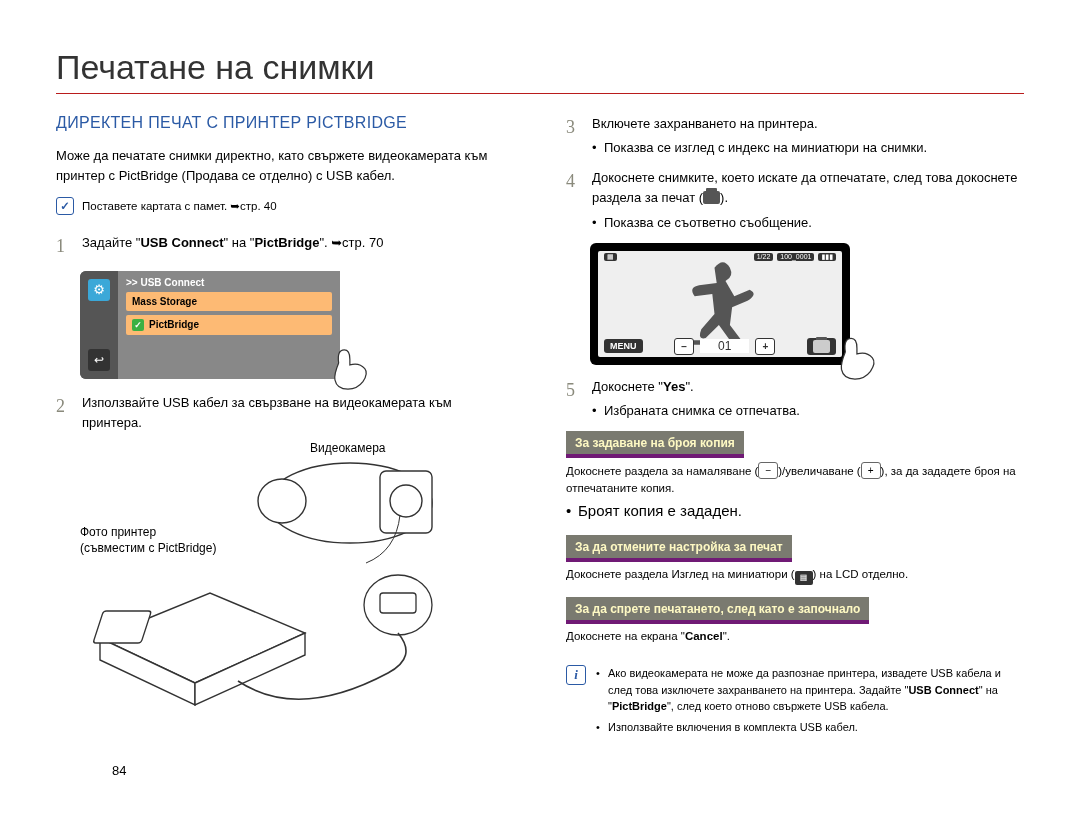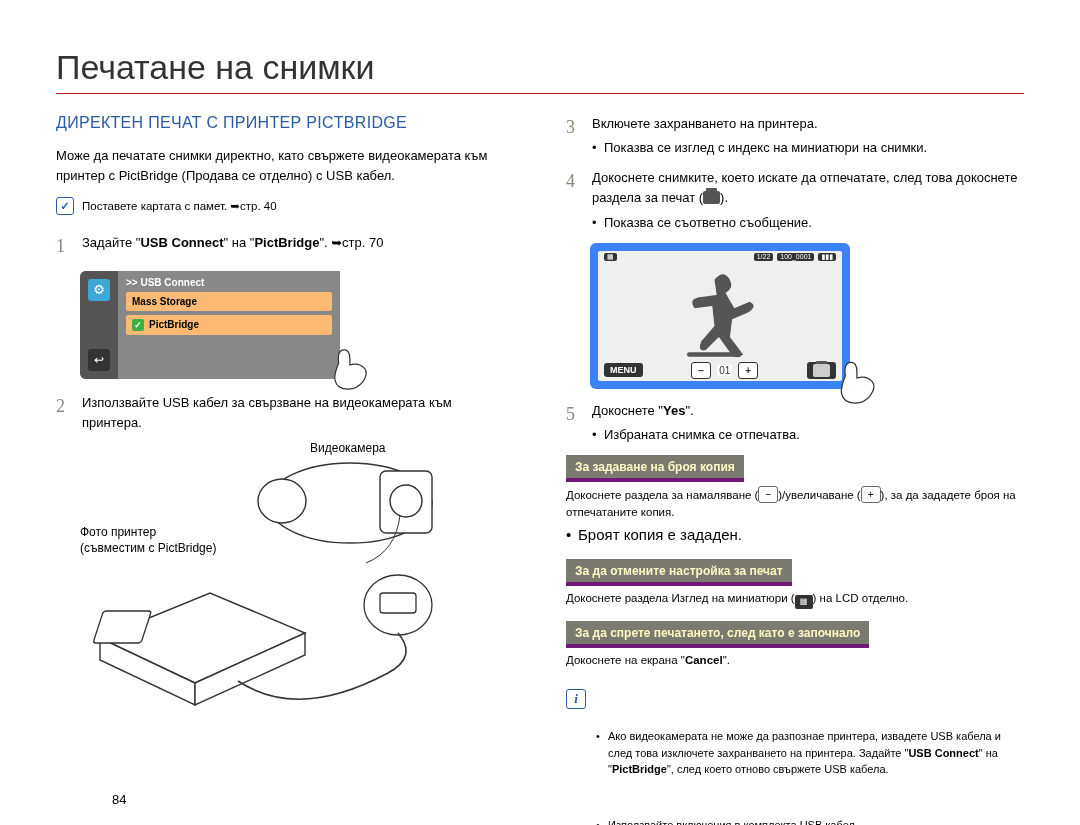--- a/index.html
+++ b/index.html
@@ -105,42 +105,42 @@
   
   .illus-box {
     margin: 4px 0 0 24px;
     width: 420px; height: 270px;
     position: relative;
   }
   .illus-label { position:absolute; font-size:12px; }
   .illus-svg { position:absolute; inset:0; }
   
   .preview-screen {
-    width:260px; height:146px; background:#3b82f6; border-radius:6px;
+    width:260px; height:122px; background:#000000; border-radius:6px;
     margin:6px 0 12px 24px; position:relative; overflow:visible;
   }
   .pv-img {
     position:absolute; inset:8px; background:#efefef; border-radius:2px;
     display:flex; align-items:center; justify-content:center;
   }
   .pv-topbar {
     position:absolute; top:10px; left:14px; right:14px;
     display:flex; justify-content:space-between; align-items:center;
     font-size:8px; color:#fff;
   }
   .pv-topleft { display:flex; gap:4px; }
   .pv-pill { background:#333;color:#fff;border-radius:2px;padding:0 3px; font-size:7px;}
   .pv-bot {
     position:absolute; bottom:10px; left:14px; right:14px;
     display:flex; justify-content:space-between; align-items:center;
   }
   .pv-btn { background:#333;color:#fff;border-radius:3px;padding:2px 6px;font-size:9px;font-weight:bold;}
   .pv-group { display:flex;gap:6px;align-items:center;}
   .pv-sq { background:#fff;border:1px solid #333;border-radius:3px;padding:2px 6px;font-size:10px;font-weight:bold;color:#333;}
-  .pv-count { font-size:10px; color:#333; background:#fff; padding:0 2px;}
+  .pv-count { font-size:12px; color:#333; background:#fff; padding:0 18px;}
   .pv-hand { position:absolute; right:-34px; bottom:-16px; width:58px; height:58px; }
   
   .tip { margin:10px 0 6px 0; }
   .tip-head {
     background:#7a7a70; color:#fef9c3; font-weight:bold;
     font-size:12px; padding:5px 9px 4px 9px;
     display:inline-block;
     border-bottom:4px solid #701a75;
   }
   .tip-body { font-size:11.5px; line-height:1.5; padding:4px 0 2px 0;}
@@ -149,21 +149,21 @@
   .tip-bullets li { padding-left:12px; position:relative; }
   .tip-bullets li::before { content:"•"; position:absolute; left:0;}
   
   .bottom-notes-row { display:flex; gap:10px; margin-top:18px; font-size:11px; line-height:1.5;}
   .bn-icon {
     width:20px;height:20px;border:1.5px solid #2b5aa5;border-radius:3px;
     display:flex;align-items:center;justify-content:center;color:#2b5aa5;
     font-family:Georgia,serif;font-style:italic;font-weight:bold;flex-shrink:0;font-size:13px;
   }
   .bn-list { list-style:none; flex:1;}
-  .bn-list li { padding-left:12px; position:relative; margin-bottom:4px;margin-top:39px;}
+  .bn-list li { padding-left:12px; position:relative; margin-bottom:4px;}
   .bn-list li::before { content:"•"; position:absolute; left:0;}
   .page-num { position:absolute; left:56px; bottom:30px; font-size:13px;}
   b { font-weight:bold; }
   .page-wrap { position:relative; min-height:760px;}
   .inline-icon-thumb {
     display:inline-flex;width:18px;height:14px;background:#333;border-radius:2px;
     align-items:center;justify-content:center;color:#fff;font-size:8px;vertical-align:-2px;
   }
   .printer-icon {
     display:inline-flex;width:17px;height:13px;background:#555;border-radius:2px;

